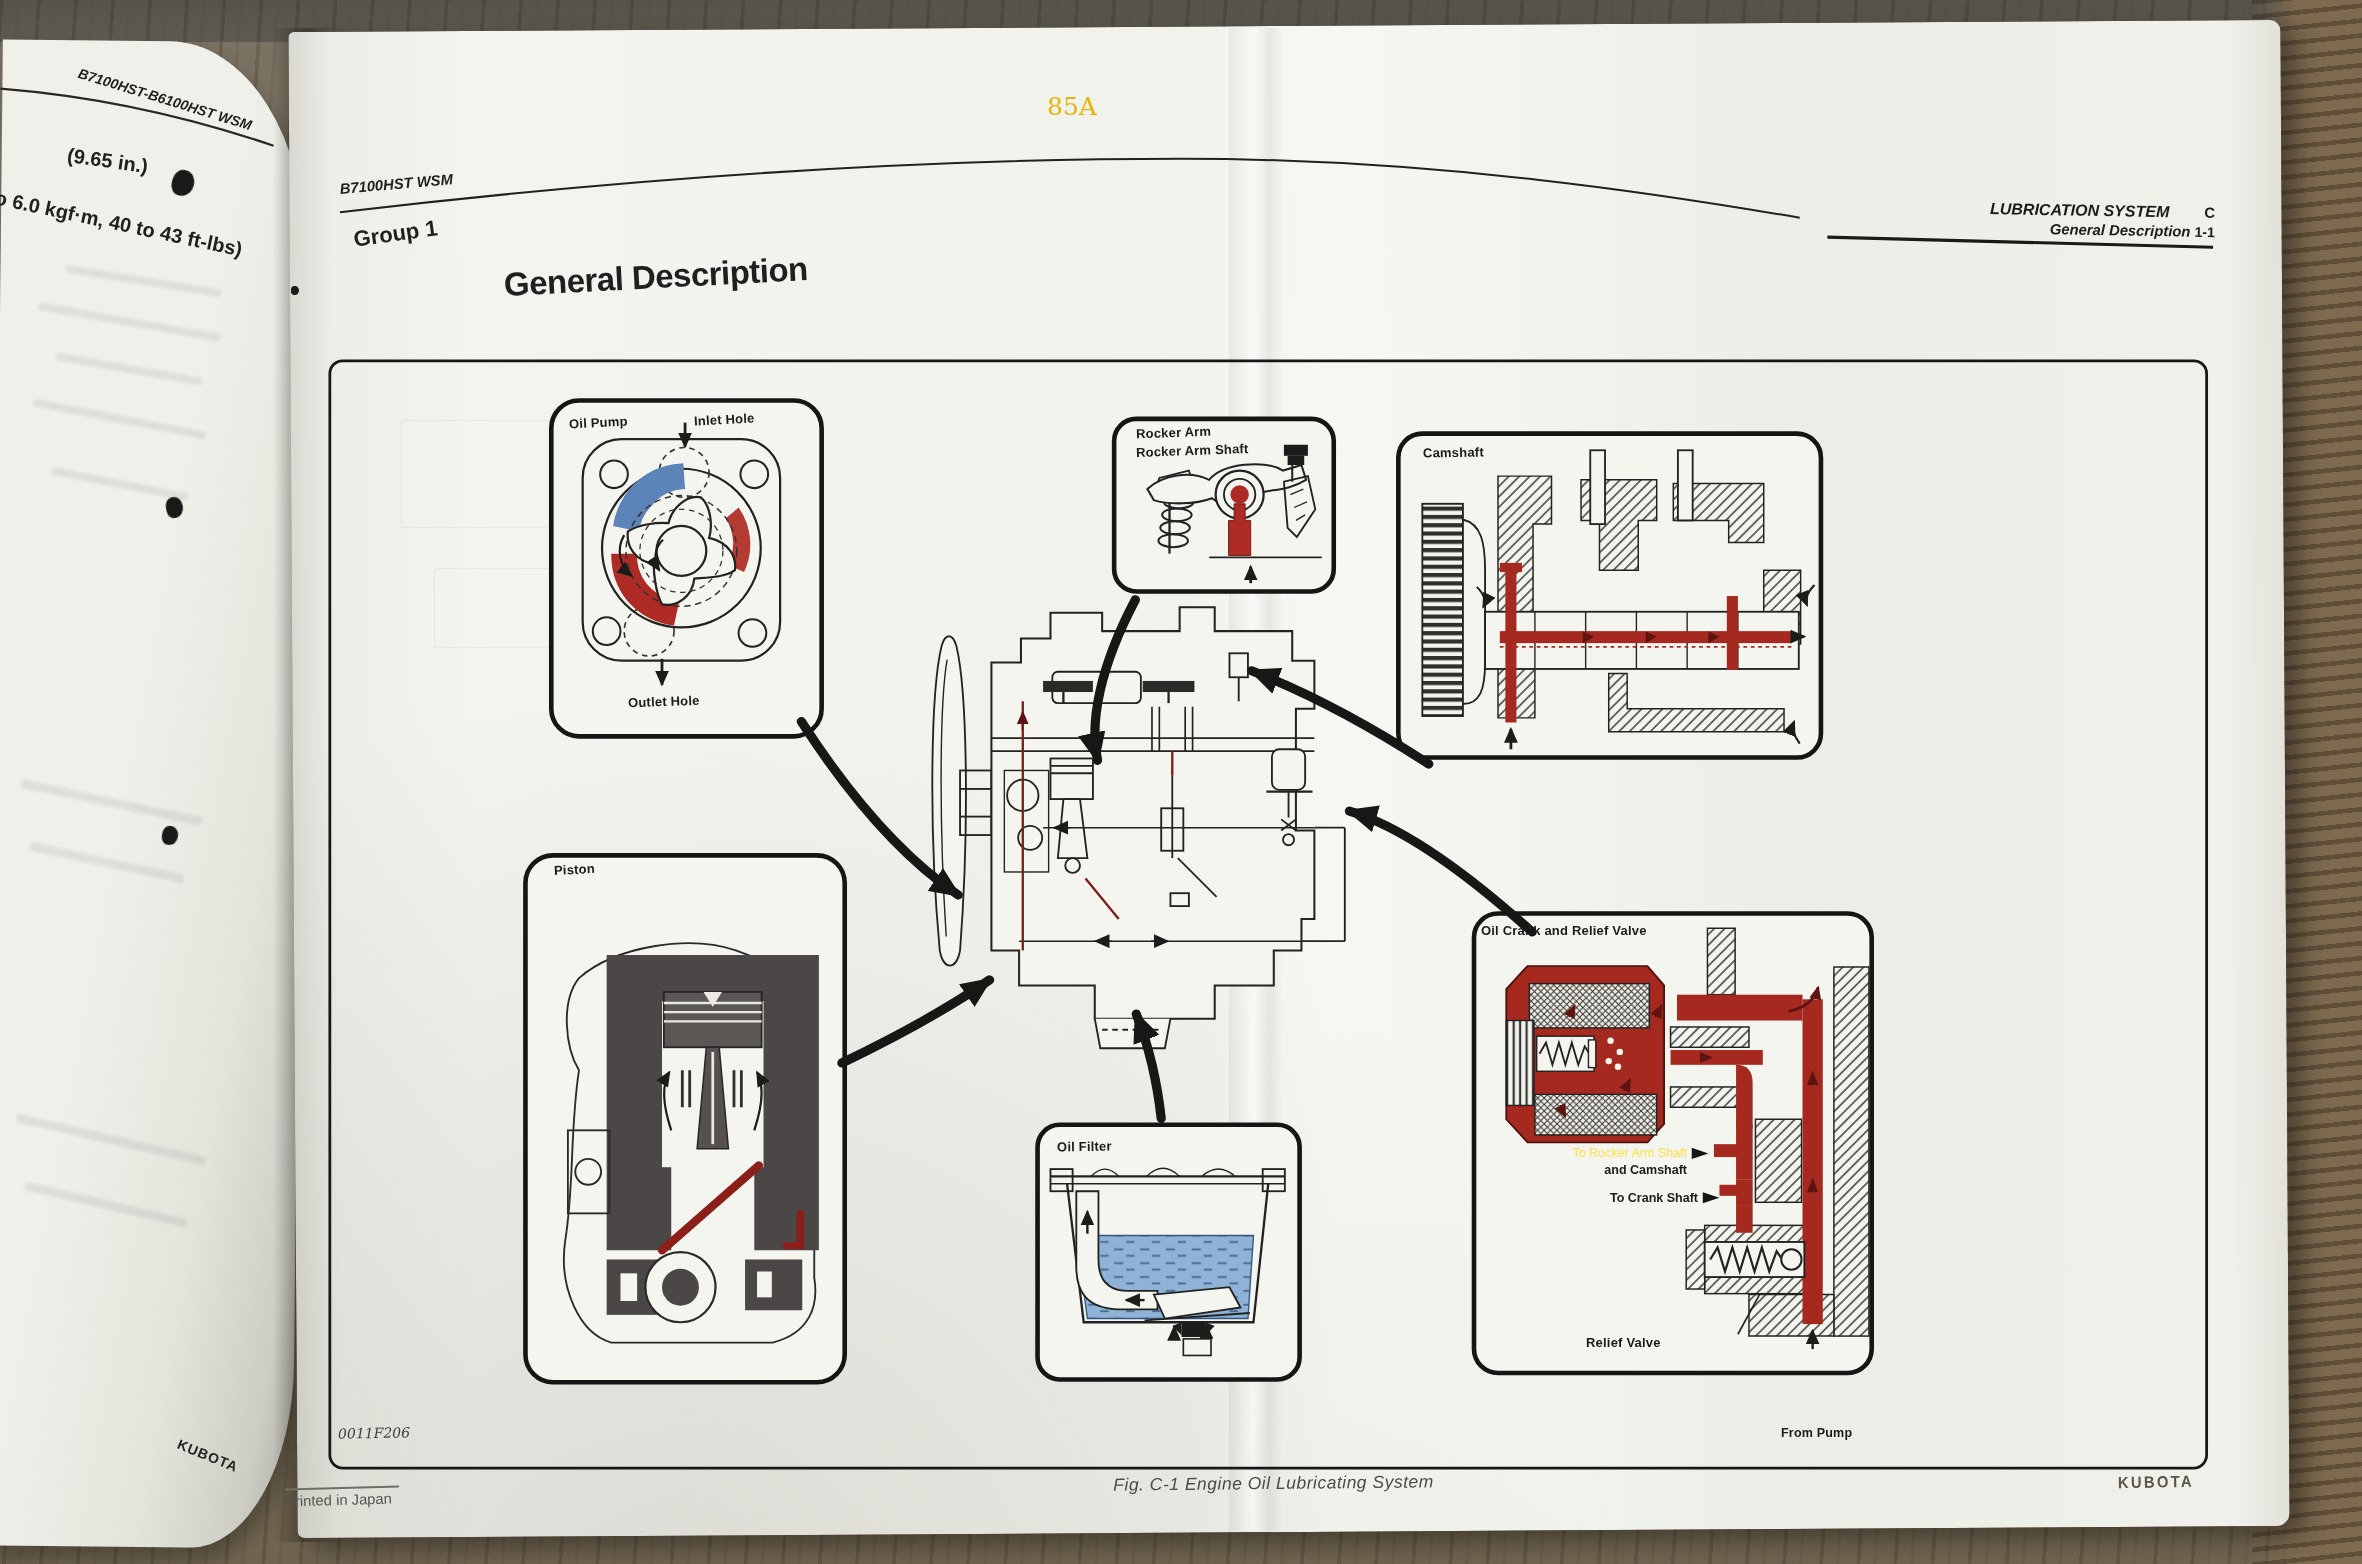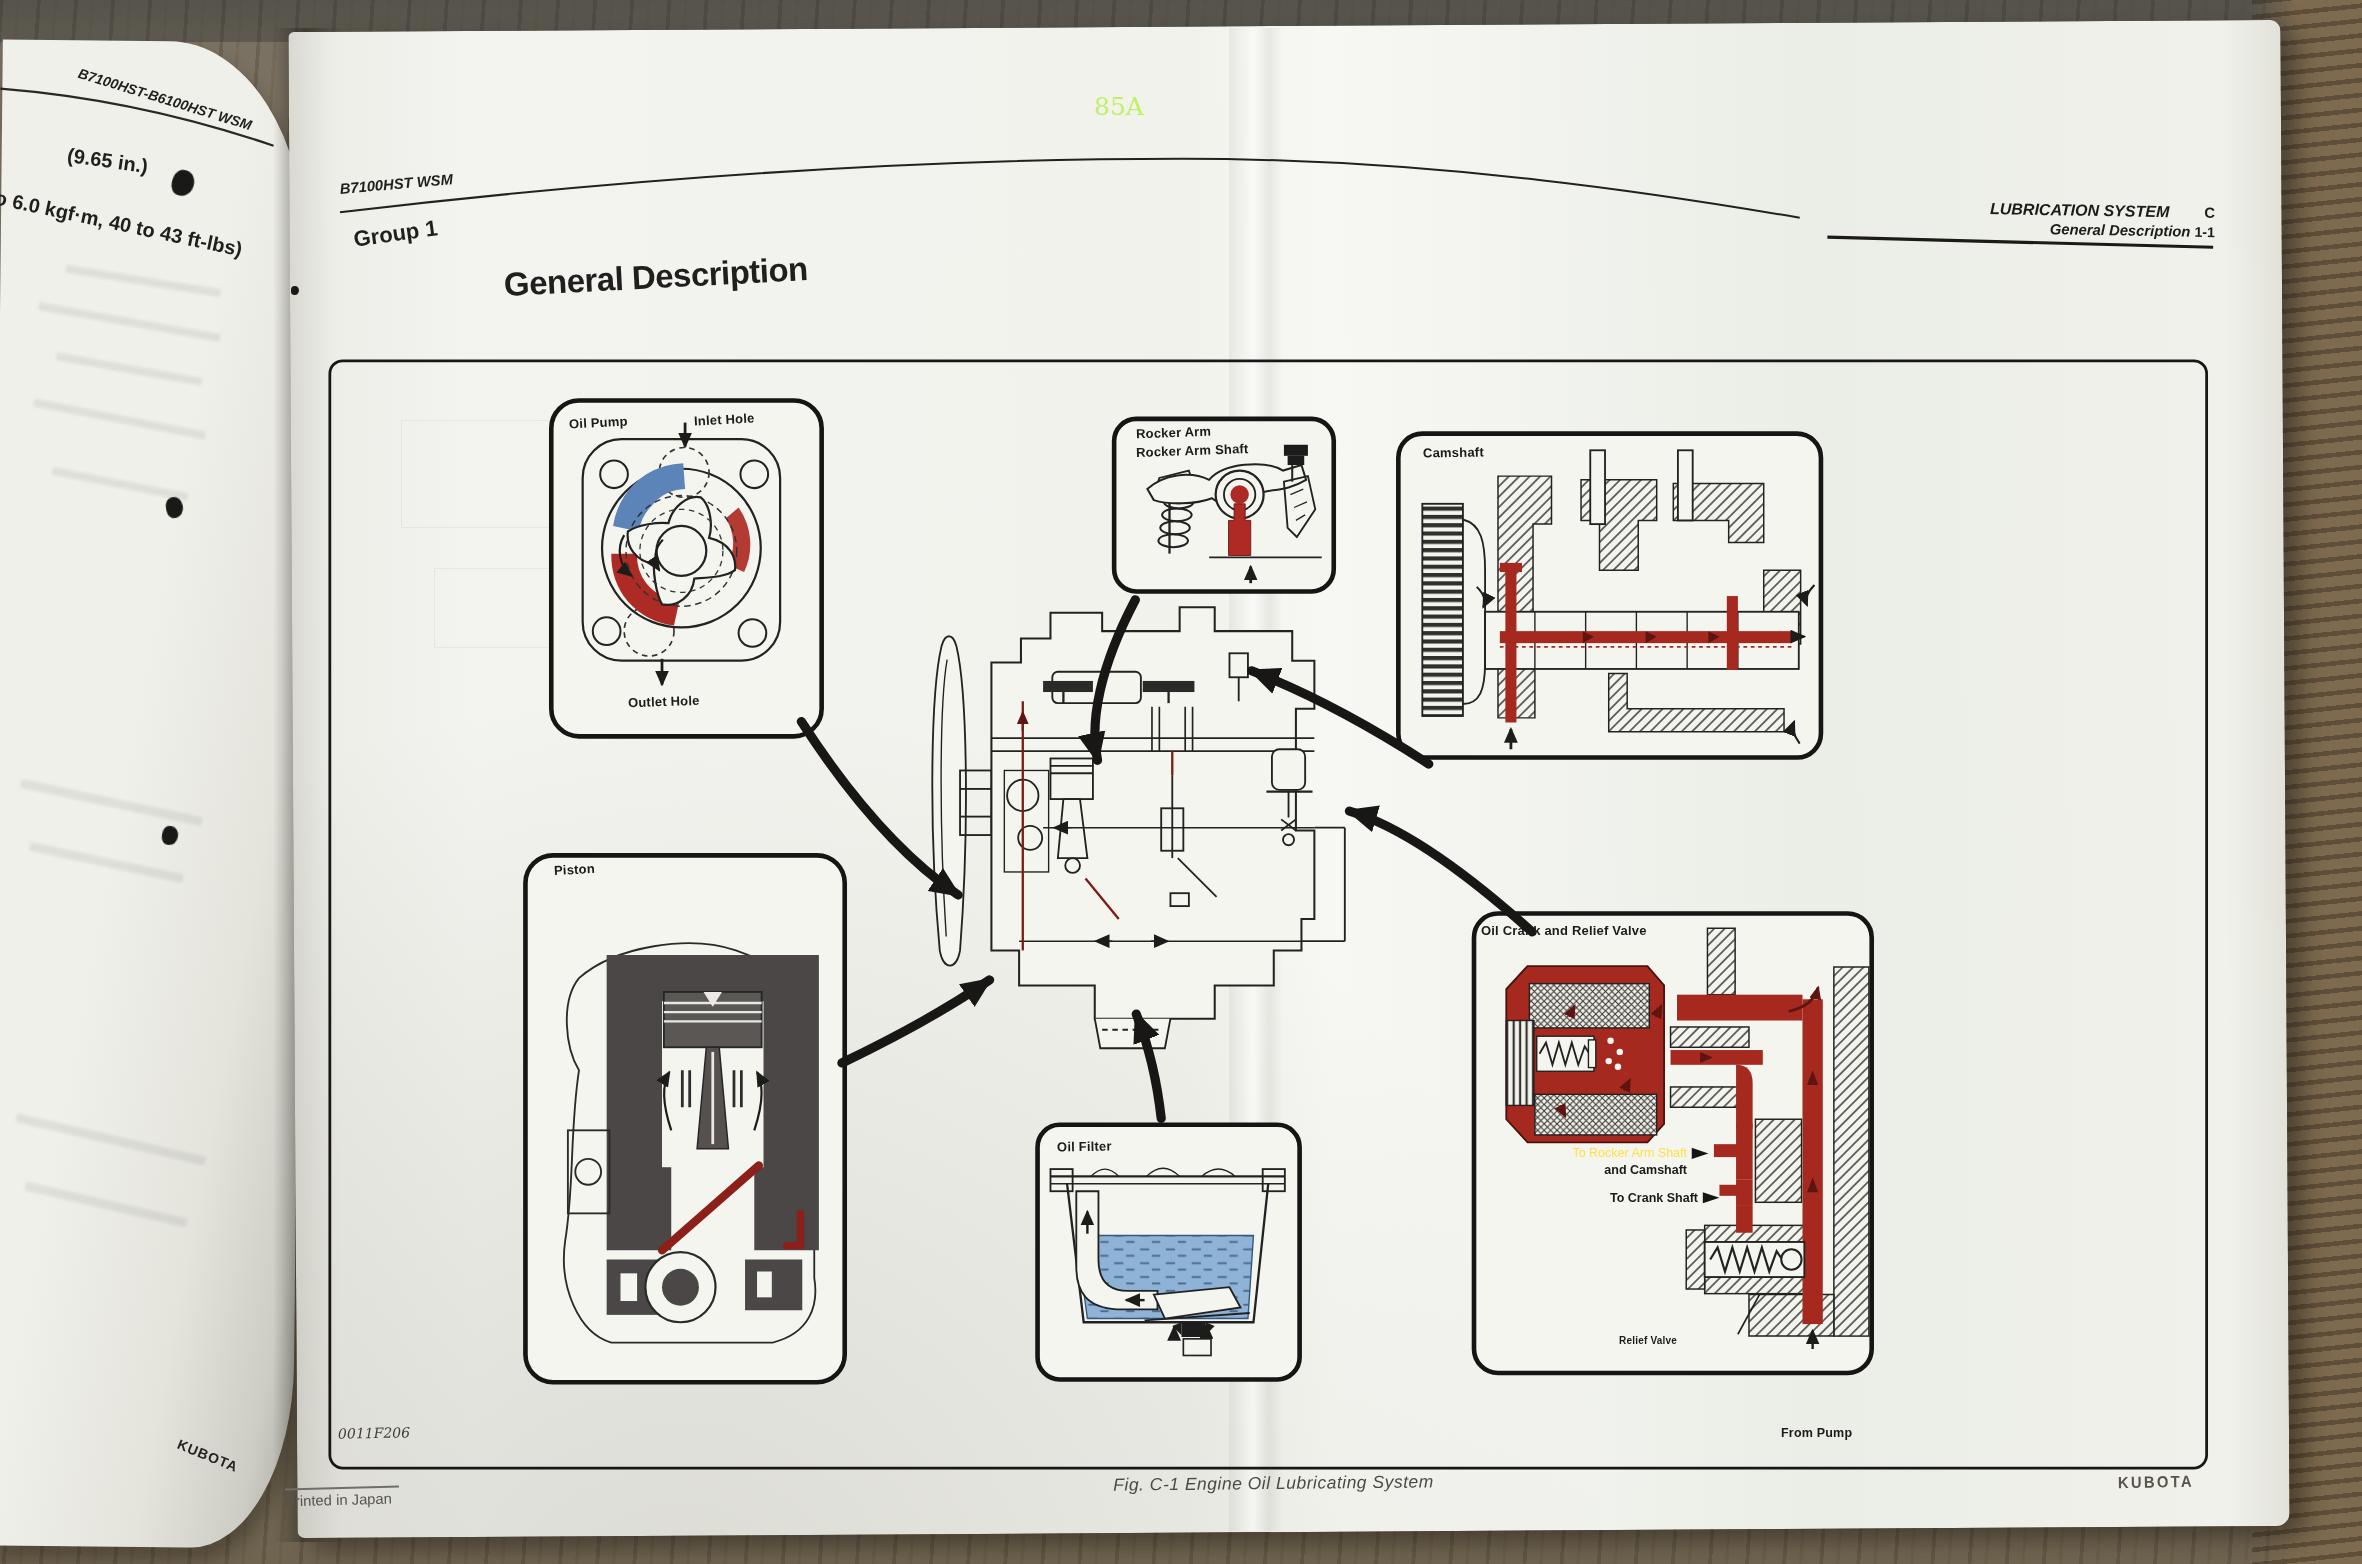--- a/index.html
+++ b/index.html
@@ -344,21 +344,21 @@
       <path d="M1258,1212 C1252,1158 1240,1122 1231,1099" marker-end="url(#lead)"></path>
       <path d="M1660,1010 Q1540,902 1462,879" marker-end="url(#lead)"></path>
     </g>
   </svg>
 
   <div class="t b i" style="left:81px;top:65px;font-size:14px;transform:rotate(17deg);transform-origin:left top">B7100HST-B6100HST WSM</div>
   <div class="t b" style="left:69px;top:144px;font-size:20px;transform:rotate(8deg);transform-origin:left top">(9.65 in.)</div>
   <div class="t b" style="left:-9.2px;top:185px;font-size:20px;transform:rotate(12deg);transform-origin:left top">to 6.0 kgf·m, 40 to 43 ft-lbs)</div>
   <div class="t b" style="left:181px;top:1436px;font-size:14px;letter-spacing:0.9px;color:#232320;transform:rotate(22deg);transform-origin:left top">KUBOTA</div>
 
-  <div class="t serif" style="left:1094px;top:92px;font-size:25px;color:#bef264">85A</div>
+  <div class="t serif" style="left:1047px;top:92px;font-size:25px;color:#eab308">85A</div>
 
   <div class="t b i" style="left:339px;top:181px;font-size:14.8px;transform:rotate(-5deg);transform-origin:left top">B7100HST WSM</div>
   <div style="position:absolute;left:1754px;top:200px;width:461px;transform:rotate(1deg)">
     <div style="text-align:right">
       <span class="b i" style="font-size:16px;color:#1d1b19">LUBRICATION SYSTEM</span>
       <span class="b" style="font-size:14.8px;color:#1d1b19;margin-left:31px">C</span>
     </div>
     <div style="text-align:right;margin-top:1.8px">
       <span class="b i" style="font-size:14.8px;color:#1d1b19">General Description</span>
       <span class="b" style="font-size:14px;color:#1d1b19;">1-1</span>
@@ -373,21 +373,21 @@
   <div class="lbl" style="left:628px;top:694px;transform:rotate(-2deg)">Outlet Hole</div>
   <div class="lbl" style="left:1136px;top:425px;transform:rotate(-2deg)">Rocker Arm</div>
   <div class="lbl" style="left:1136px;top:443px;transform:rotate(-2deg)">Rocker Arm Shaft</div>
   <div class="lbl" style="left:1423px;top:445px;transform:rotate(-1deg)">Camshaft</div>
   <div class="lbl" style="left:554px;top:862px;transform:rotate(-3deg)">Piston</div>
   <div class="lbl" style="left:1057px;top:1139px;transform:rotate(-1deg)">Oil Filter</div>
   <div class="lbl" style="left:1481px;top:923px">Oil Crank and Relief Valve</div>
   <div class="l bl" style="position:absolute;left:1512px;top:1146px;width:175px;text-align:right;font-weight:normal;font-size:12.5px;color:#fde047">To Rocker Arm Shaft</div>
   <div style="position:absolute;left:1512px;top:1163px;width:175px;text-align:right;font-weight:bold;font-size:12.5px;color:#1d1b19">and Camshaft</div>
   <div style="position:absolute;left:1523px;top:1191px;width:175px;text-align:right;font-weight:bold;font-size:12.5px;color:#1d1b19">To Crank Shaft</div>
-  <div class="lbl" style="left:1619px;top:1335px;font-size:10px">Relief Valve</div>
+  <div class="lbl" style="left:1586px;top:1335px;font-size:13px">Relief Valve</div>
   <div class="lbl" style="left:1781px;top:1426px;font-size:12.5px">From Pump</div>
 
   <div class="t i serif" style="left:338px;top:1425px;font-size:14px;color:#3f3e3a;transform:rotate(-1deg)">0011F206</div>
   <div class="t i" style="left:1015px;top:1473px;width:517px;text-align:center;font-size:17.5px;color:#4b4a45;letter-spacing:0.5px;transform:rotate(-.6deg)">Fig.  C-1  Engine Oil  Lubricating System</div>
   <div style="position:absolute;left:285px;top:1487px;width:114px;height:1.8px;background:#6f6e68;transform:rotate(-1.5deg)"></div>
   <div class="t" style="left:285px;top:1492px;font-size:14.8px;color:#55544f;transform:rotate(-1.5deg)">Printed in Japan</div>
   <div class="t b" style="left:2118px;top:1474px;font-size:14.8px;letter-spacing:2.3px;color:#5a5449;transform:rotate(-1deg) scaleY(1.1)">KUBOTA</div>
 </div>
 
 

